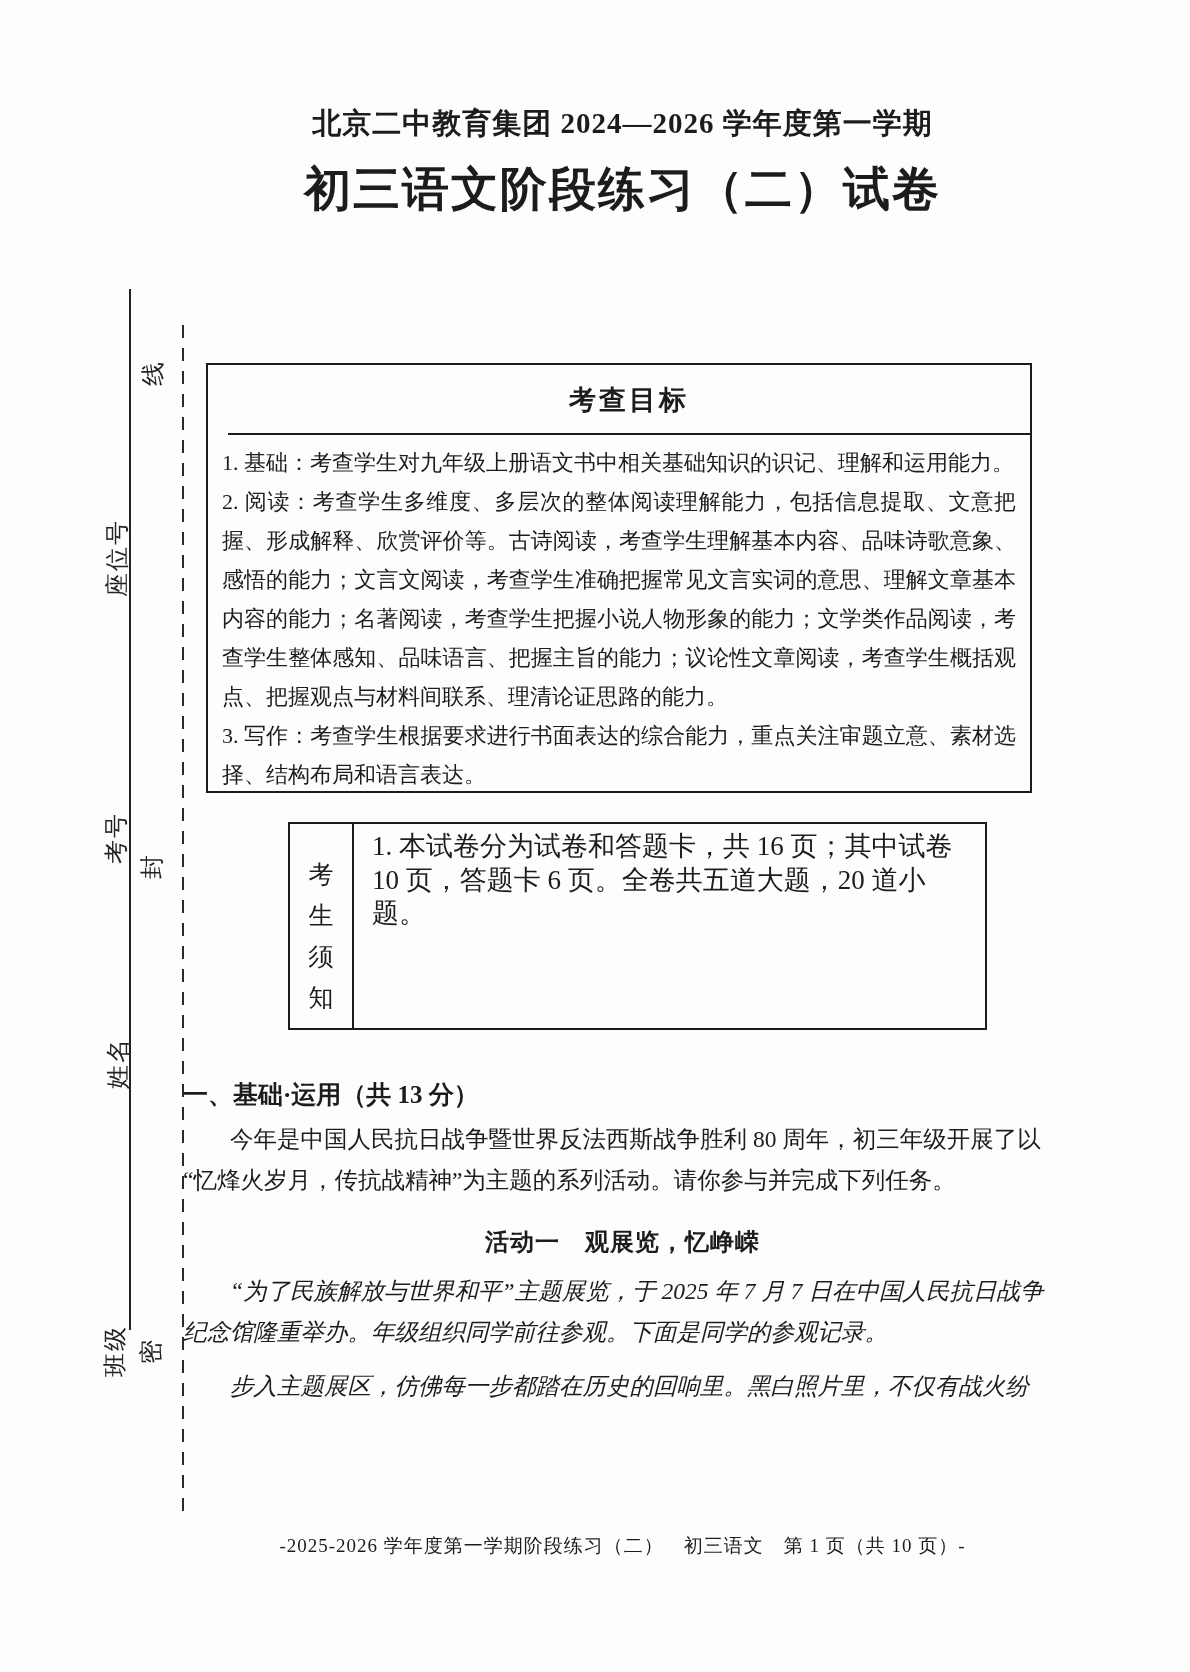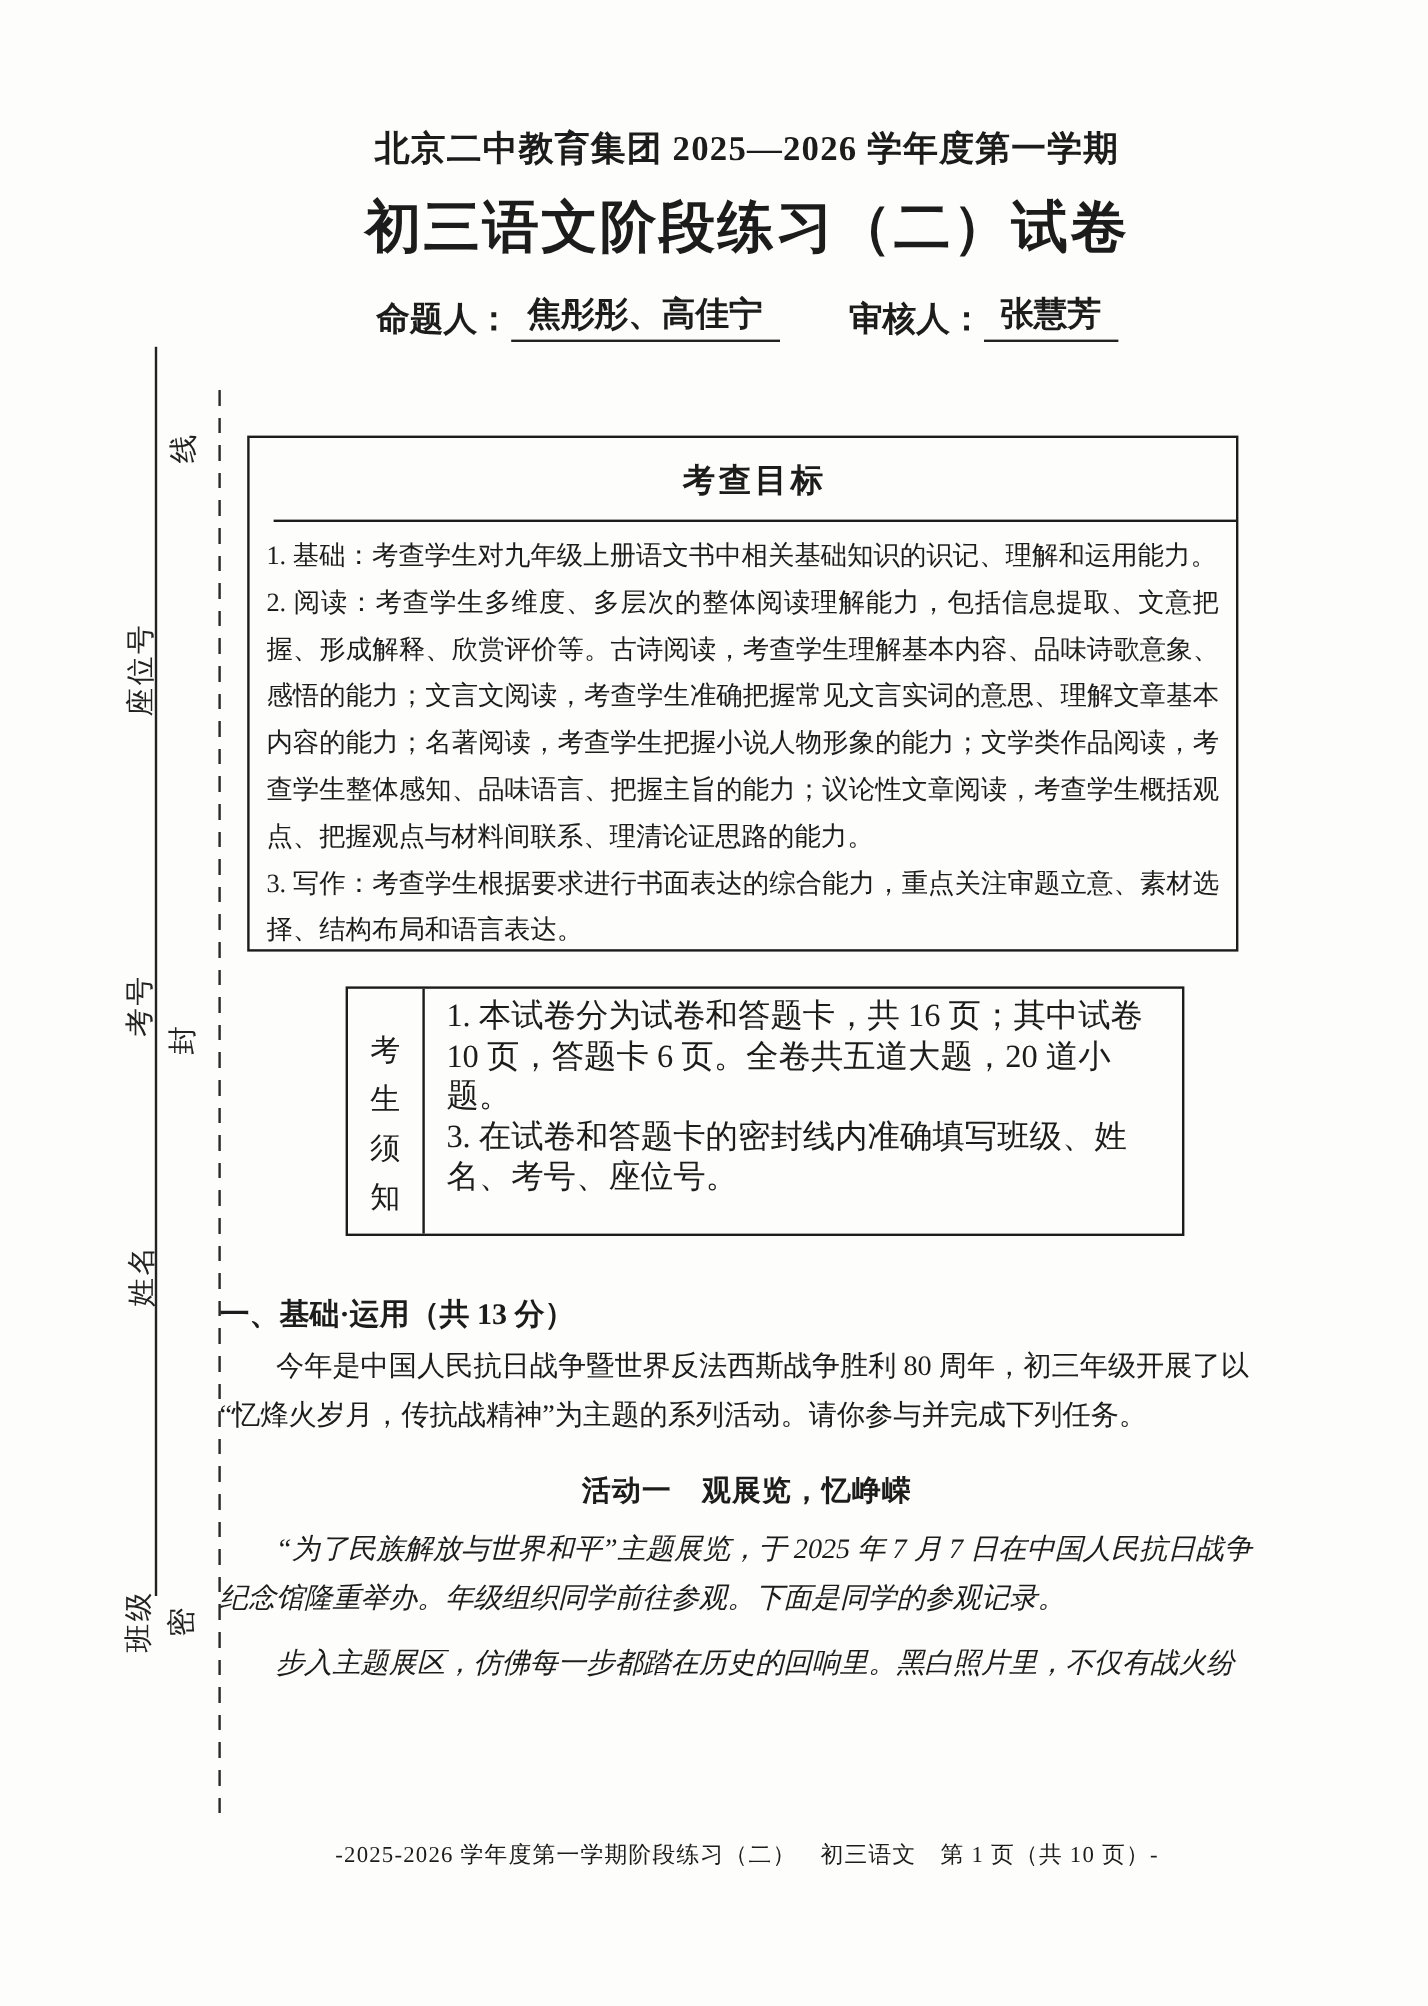--- a/index.html
+++ b/index.html
@@ -101,50 +101,42 @@
   <div class="seal-dashed-line"></div>
   <span class="rot label-xian">线</span>
   <span class="rot label-seat">座位号</span>
   <span class="rot label-examno">考号</span>
   <span class="rot label-feng">封</span>
   <span class="rot label-name">姓名</span>
   <span class="rot label-class">班级</span>
   <span class="rot label-mi">密</span>
 
   <header class="header">
-    <div class="school-line">北京二中教育集团 2025—2026 学年度第一学期</div>
+    <div class="school-line">北京二中教育集团 2024—2026 学年度第一学期</div>
     <h1 class="paper-title">初三语文阶段练习（二）试卷</h1>
-    <div class="authors">
-      <span>命题人：</span>
-      <span class="uline">焦彤彤、高佳宁</span>
-      <span class="gap"></span>
-      <span>审核人：</span>
-      <span class="uline">张慧芳</span>
-    </div>
   </header>
 
   <section class="goals-box">
     <div class="goals-title">考查目标</div>
     <div class="goals-body">
       <p>1. 基础：考查学生对九年级上册语文书中相关基础知识的识记、理解和运用能力。</p>
       <p>2. 阅读：考查学生多维度、多层次的整体阅读理解能力，包括信息提取、文意把握、形成解释、欣赏评价等。古诗阅读，考查学生理解基本内容、品味诗歌意象、感悟的能力；文言文阅读，考查学生准确把握常见文言实词的意思、理解文章基本内容的能力；名著阅读，考查学生把握小说人物形象的能力；文学类作品阅读，考查学生整体感知、品味语言、把握主旨的能力；议论性文章阅读，考查学生概括观点、把握观点与材料间联系、理清论证思路的能力。</p>
       <p>3. 写作：考查学生根据要求进行书面表达的综合能力，重点关注审题立意、素材选择、结构布局和语言表达。</p>
     </div>
   </section>
 
   <section class="notice-box">
     <div class="notice-side">
       <span>考</span>
       <span>生</span>
       <span>须</span>
       <span>知</span>
     </div>
     <div class="notice-body">
       <p>1. 本试卷分为试卷和答题卡，共 16 页；其中试卷 10 页，答题卡 6 页。全卷共五道大题，20 道小题。</p>
-      <p>3. 在试卷和答题卡的密封线内准确填写班级、姓名、考号、座位号。</p>
     </div>
   </section>
 
   <main class="content">
     <h2 class="section-heading">一、基础·运用（共 13 分）</h2>
     <p class="intro">今年是中国人民抗日战争暨世界反法西斯战争胜利 80 周年，初三年级开展了以“忆烽火岁月，传抗战精神”为主题的系列活动。请你参与并完成下列任务。</p>
     <div class="activity-title">活动一　观展览，忆峥嵘</div>
     <p class="kai">“为了民族解放与世界和平”主题展览，于 2025 年 7 月 7 日在中国人民抗日战争纪念馆隆重举办。年级组织同学前往参观。下面是同学的参观记录。</p>
     <p class="kai kai-last">步入主题展区，仿佛每一步都踏在历史的回响里。黑白照片里，不仅有战火纷</p>
   </main>

